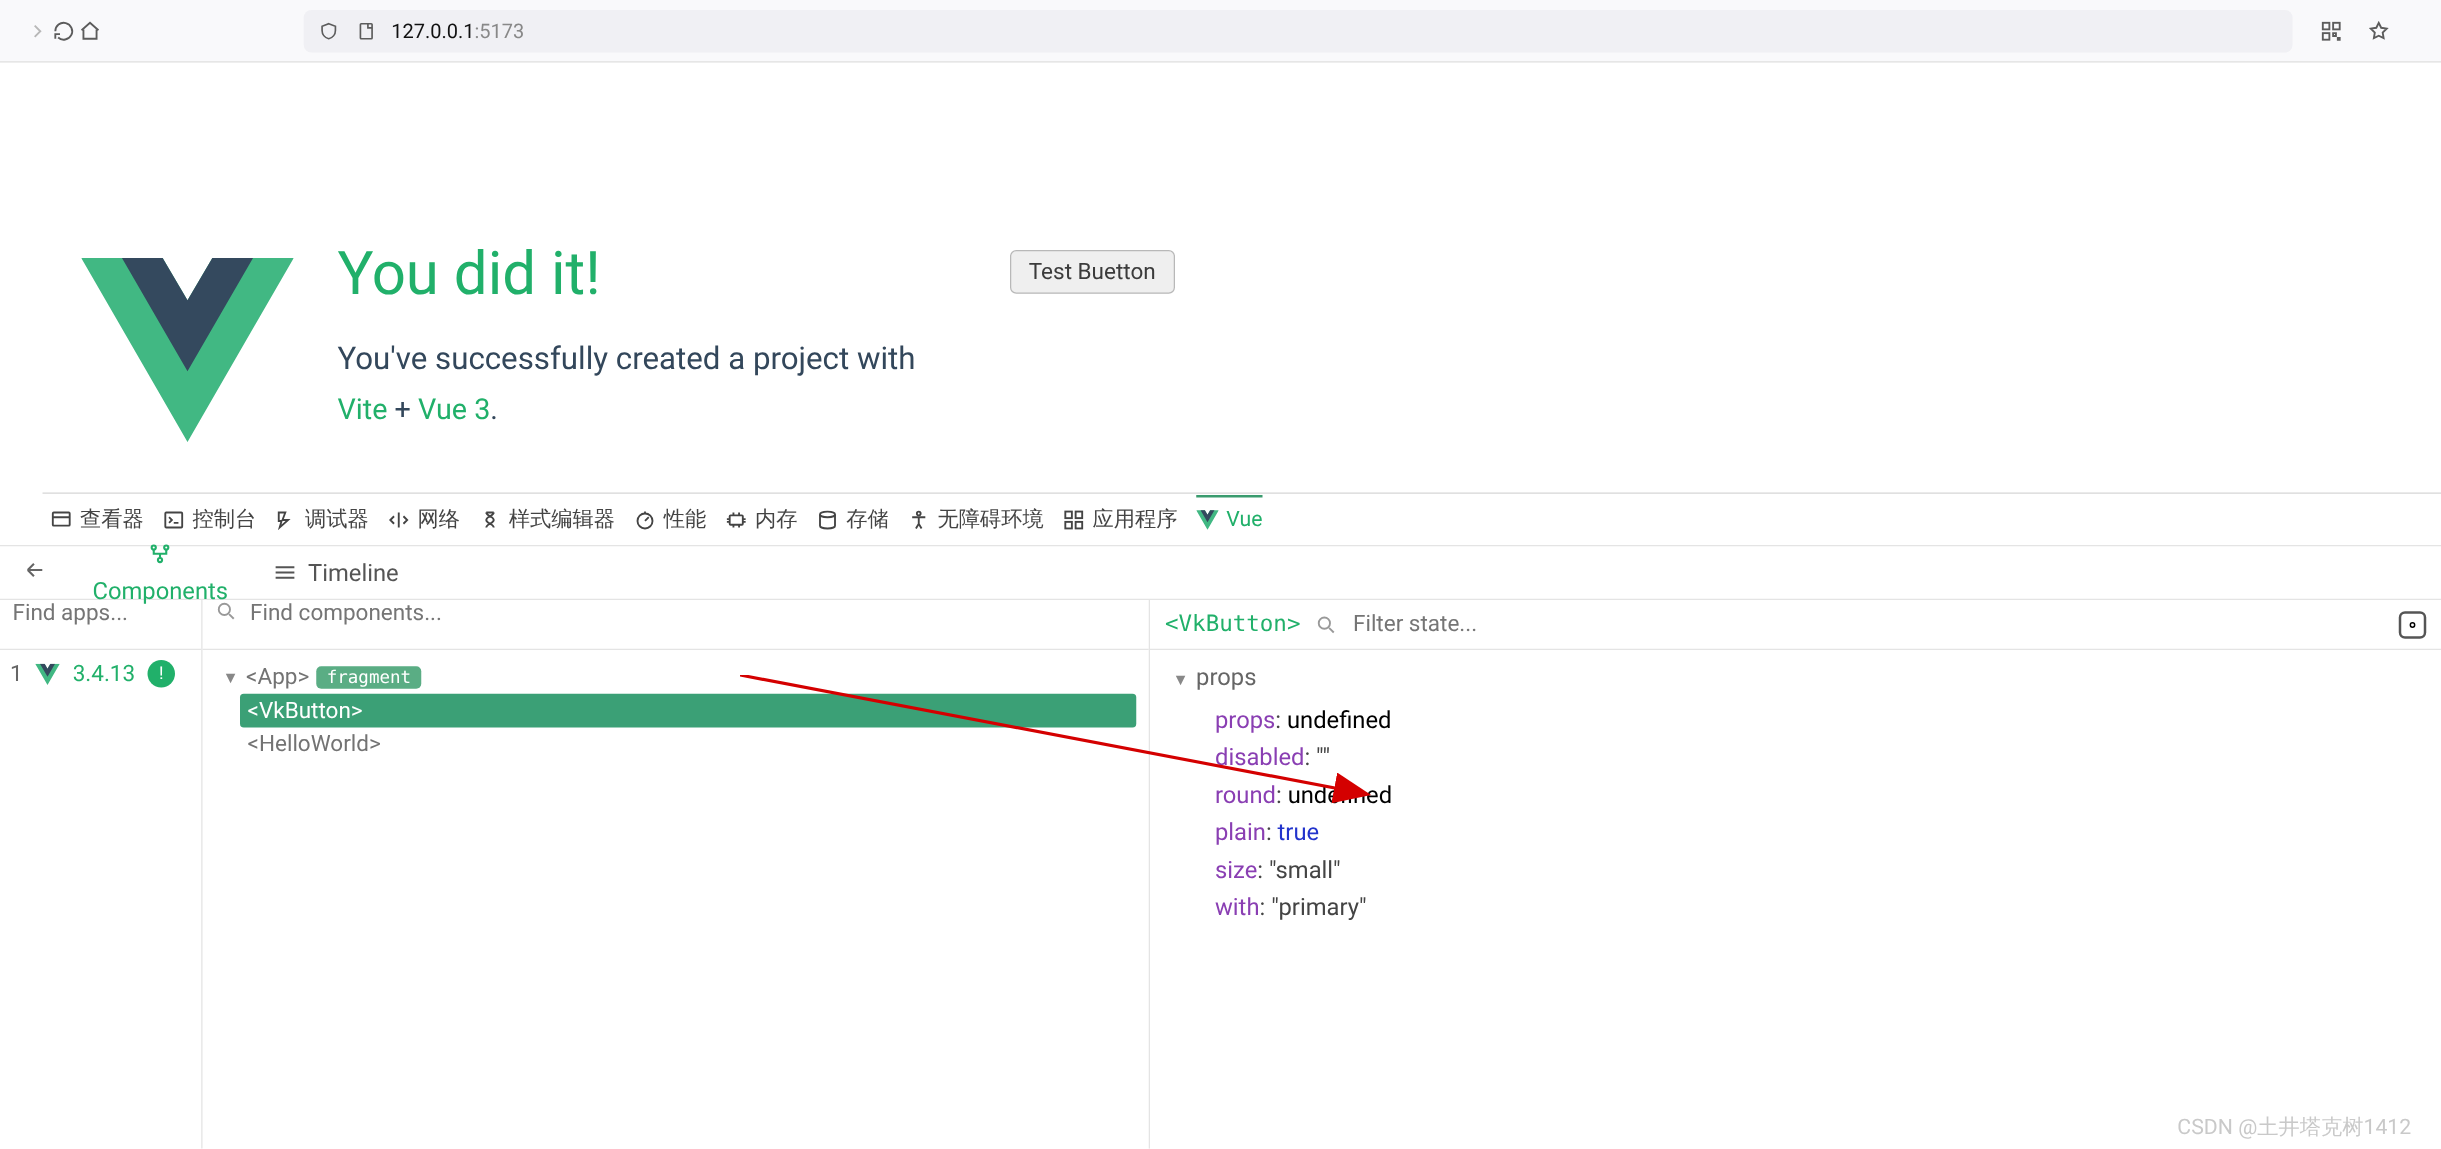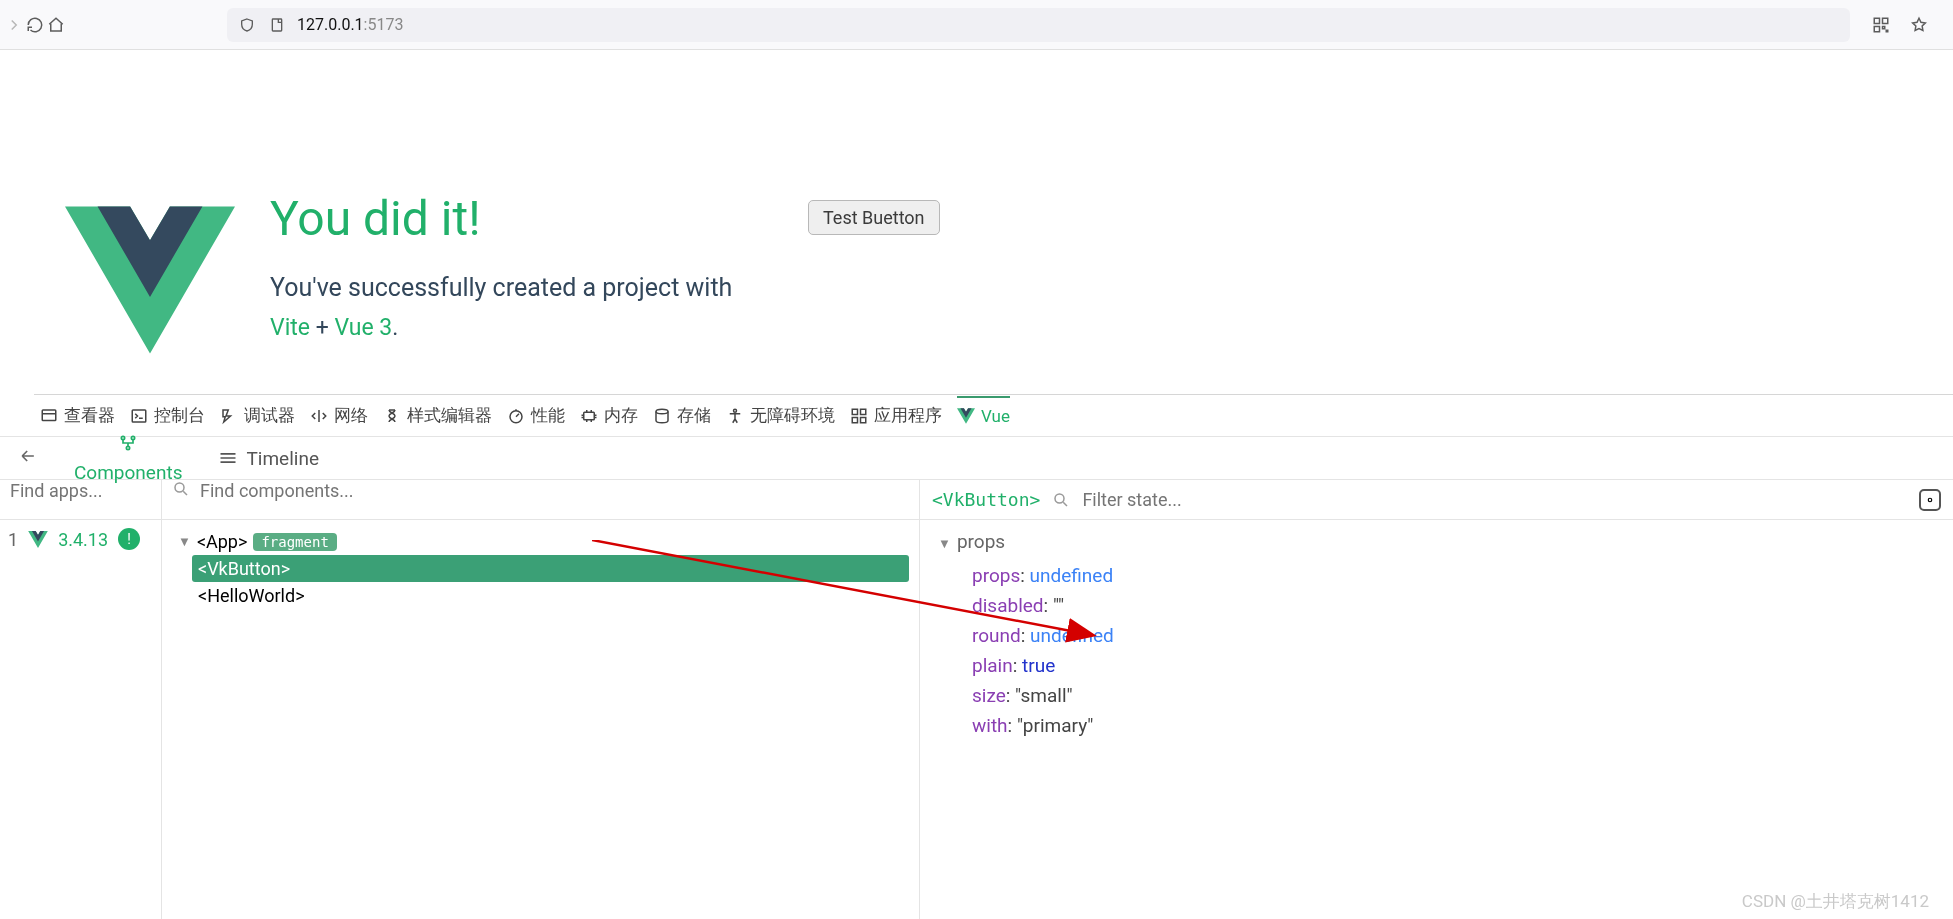--- a/index.html
+++ b/index.html
@@ -1,19 +1,19 @@
 <!DOCTYPE html>
 <html><head>
 <meta charset="utf-8">
 <style>
   * { margin: 0; padding: 0; box-sizing: border-box; font-family: -apple-system, BlinkMacSystemFont, "Segoe UI", Roboto, Helvetica, Arial, sans-serif; }
   body { width: 1953px; height: 919px; background: #fff; overflow: hidden; position: relative; }
 
   
-  .browser-toolbar { height: 50px; background: #f9f9fb; border-bottom: 1px solid #e0e0e0; display: flex; align-items: center; padding: 0 4px; gap: 1px; }
+  .browser-toolbar { height: 50px; background: #f9f9fb; border-bottom: 1px solid #e0e0e0; display: flex; align-items: center; padding: 0 20px; gap: 1px; }
   .tb-icon { width: 20px; height: 20px; display: flex; align-items: center; justify-content: center; color: #5c5c5c; cursor: pointer; }
   .tb-icon.disabled { color: #b8b8b8; cursor: default; }
   .addr-bar { flex: 1; display: flex; align-items: center; height: 34px; background: #f0f0f4; border-radius: 6px; padding: 0 10px; gap: 10px; margin-left: 160px; margin-right: 20px; }
   .addr-text { font-size: 16px; color: #888; }
   .addr-text b { color: #111; font-weight: normal; }
   .tb-right { display: flex; gap: 18px; margin-right: 20px; }
 
   
   .page { height: 344px; padding: 140px 60px 0; display: flex; gap: 30px; position: relative; }
   .vue-logo { width: 180px; height: 180px; display: flex; align-items: center; justify-content: center; }
@@ -44,39 +44,39 @@
   .search-row { height: 40px; display: flex; align-items: flex-start; padding: 0 10px; gap: 10px; border-bottom: 1px solid #e4e4e4; color: #999; }
   .search-row input { border: none; outline: none; font-size: 18px; flex: 1; background: transparent; }
   .app-row { display: flex; align-items: center; gap: 10px; padding: 8px 8px; font-size: 18px; }
   .app-row .num { color: #666; }
   .app-row .ver { color: #21b06a; }
   .badge-warn { width: 22px; height: 22px; background: #21b06a; border-radius: 50%; color: #fff; display: flex; align-items: center; justify-content: center; font-size: 14px; }
 
   .tree { padding: 8px 10px; font-family: Menlo, Consolas, monospace; font-size: 18px; }
   .tree-row { padding: 3px 6px; display: flex; align-items: center; gap: 6px; }
   .tree-row .caret { color: #888; font-size: 13px; }
-  .tag { color: #000000; }
+  .tag { color: #737373; }
   .frag-badge { background: #5aad84; color: #fff; font-size: 14px; padding: 1px 8px; border-radius: 4px; font-family: Menlo, Consolas, monospace; }
   .tree-row.sel { background: #3ba076; color: #fff; border-radius: 3px; }
   .tree-row.sel .tag { color: #fff; }
   .lvl1 { margin-left: 20px; }
 
   .red-arrow { position: absolute; left: 430px; top: 60px; pointer-events: none; }
 
   .state-head { height: 40px; display: flex; align-items: center; padding: 0 12px; gap: 12px; border-bottom: 1px solid #e4e4e4; }
   .comp-name { font-family: Menlo, Consolas, monospace; font-size: 18px; color: #21b06a; }
   .state-head input { border: none; outline: none; font-size: 18px; flex: 1; }
   .eye { width: 22px; height: 22px; border: 2px solid #555; border-radius: 5px; display: flex; align-items: center; justify-content: center; }
   .state-body { padding: 10px 18px; font-family: Menlo, Consolas, monospace; font-size: 19px; }
   .sect-caret { color: #888; font-size: 13px; margin-right: 6px; }
   .sect-title { color: #666; }
   .prop-list { margin-left: 34px; margin-top: 8px; line-height: 30px; }
   .k { color: #8a3fb3; }
   .colon { color: #444; }
-  .v-undef { color: #3b82f6; }
+  .v-undef { color: #000000; }
   .v-str { color: #444; }
   .v-bool { color: #2233cc; }
 
   .watermark { position: absolute; bottom: 6px; right: 24px; color: #c9c9c9; font-size: 17px; }
 </style>
 </head>
 <body>
 
 <div class="browser-toolbar">
   <span class="tb-icon disabled">

